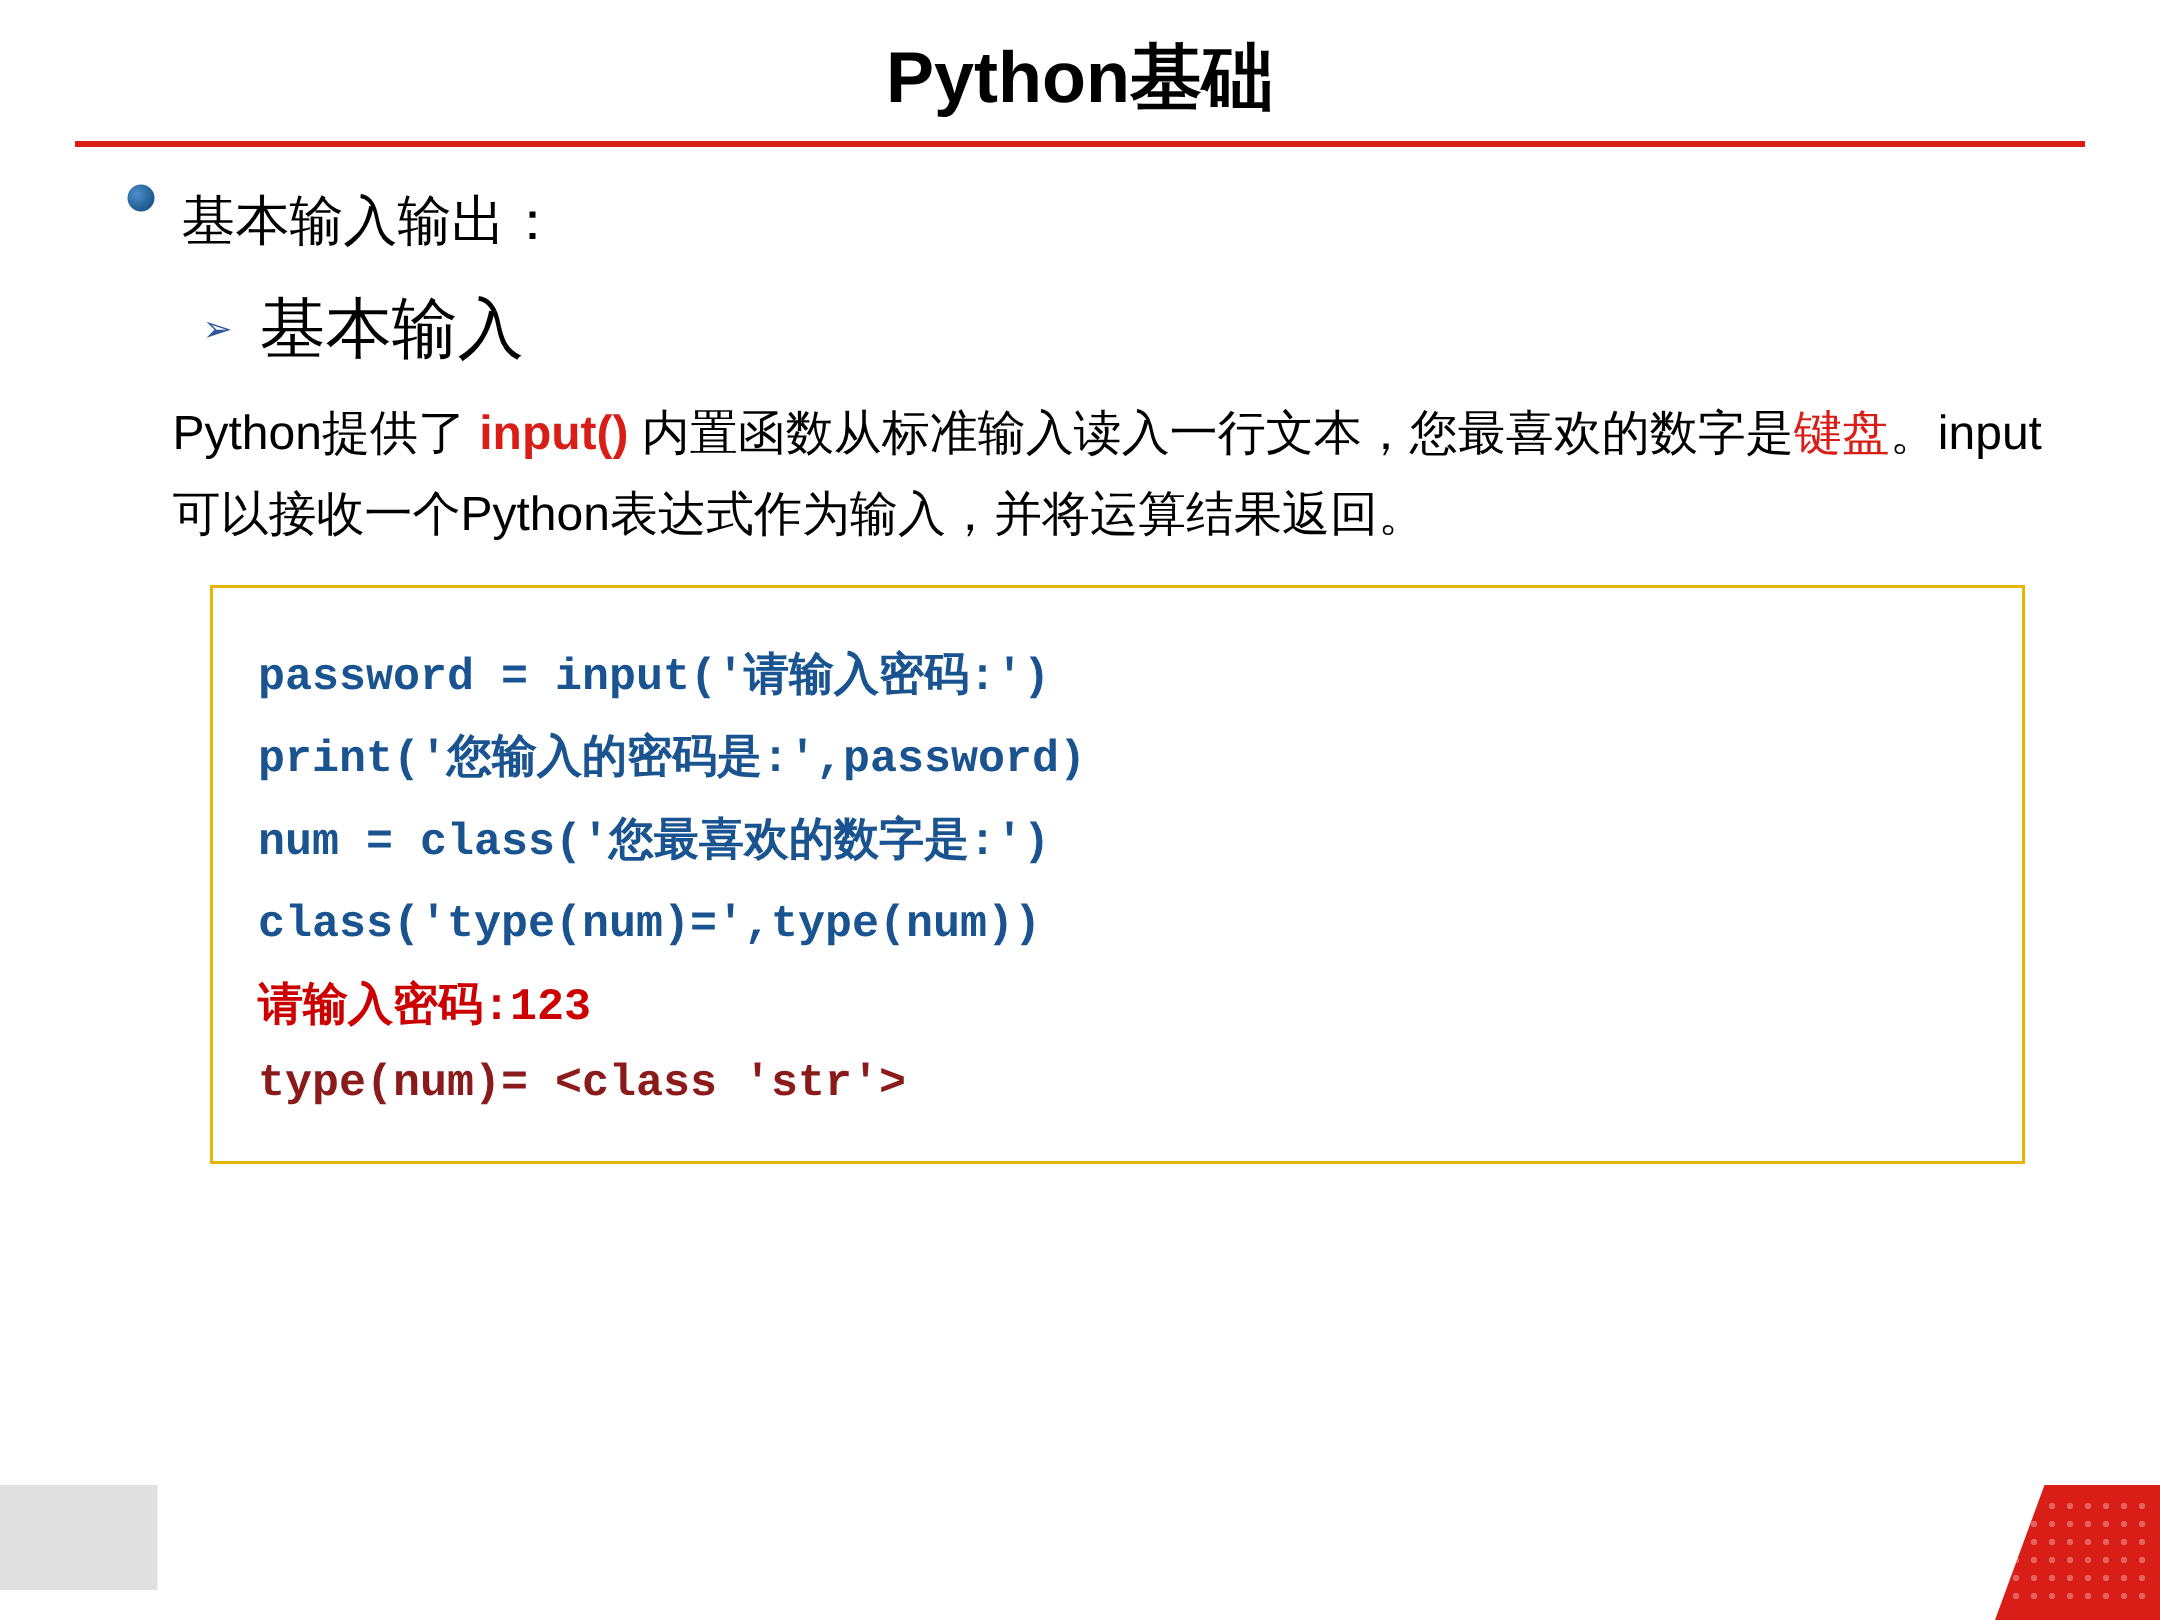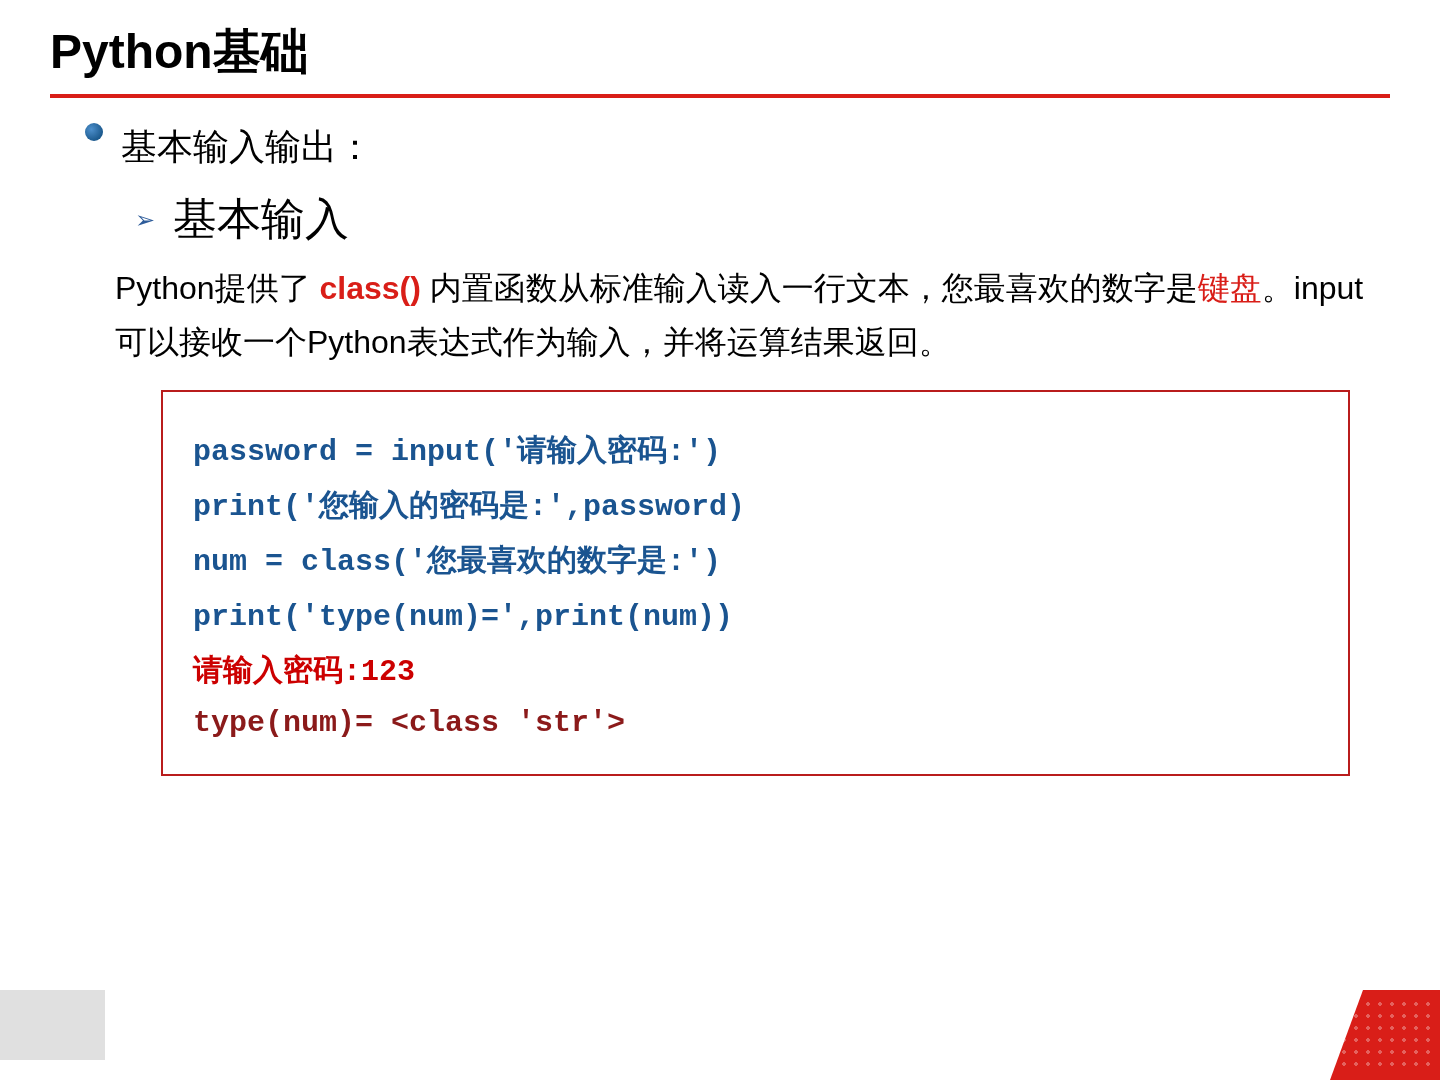--- a/index.html
+++ b/index.html
@@ -7,20 +7,21 @@
       font-family: "Microsoft YaHei", "SimSun", Arial, sans-serif;
       background: #fff;
       width: 1440px;
       height: 1080px;
       position: relative;
     }
     .slide {
       padding: 20px 50px 0 50px;
     }
     .title {
+      text-align: center;
       font-size: 48px;
       font-weight: bold;
       color: #000;
       margin-bottom: 10px;
     }
     .title-line {
       border: none;
       border-top: 4px solid #d91e18;
       margin-bottom: 25px;
     }
@@ -62,22 +63,22 @@
     .paragraph {
       font-size: 32px;
       line-height: 1.7;
       color: #000;
       margin-left: 30px;
       margin-right: 20px;
       margin-bottom: 20px;
     }
     .red { color: #d91e18; }
     .code-box {
-      border: 2px solid #b91c1c;
-      margin-left: 76px;
+      border: 2px solid #eab308;
+      margin-left: 55px;
       margin-right: 40px;
       padding: 35px 30px 25px 30px;
       font-family: "Courier New", monospace;
       font-size: 30px;
       line-height: 1.7;
     }
     .code-line {
       color: #1a5490;
       font-weight: bold;
       margin-bottom: 4px;
@@ -139,28 +140,28 @@
       <span class="disc-icon"></span>
       <span class="bullet-main-text">基本输入输出：</span>
     </div>
 
     <div class="sub-bullet">
       <span class="arrow-icon">➢</span>
       <span class="sub-bullet-text">基本输入</span>
     </div>
 
     <div class="paragraph">
-      <span>Python提供了 </span><span class="red" style="font-family:Arial;font-weight:bold">class()</span><span> 内置函数从标准输入读入一行文本，您最喜欢的数字是</span><span class="red">键盘</span><span>。input 可以接收一个Python表达式作为输入，并将运算结果返回。</span>
+      <span>Python提供了 </span><span class="red" style="font-family:Arial;font-weight:bold">input()</span><span> 内置函数从标准输入读入一行文本，您最喜欢的数字是</span><span class="red">键盘</span><span>。input 可以接收一个Python表达式作为输入，并将运算结果返回。</span>
     </div>
 
     <div class="code-box">
       <div class="code-line">password = input('请输入密码:')</div>
       <div class="code-line">print('您输入的密码是:',password)</div>
       <div class="code-line">num = class('您最喜欢的数字是:')</div>
-      <div class="code-line">print('type(num)=',print(num))</div>
+      <div class="code-line">class('type(num)=',type(num))</div>
       <div class="output-red">请输入密码:123</div>
       <div class="output-darkred">type(num)= &lt;class 'str'&gt;</div>
     </div>
   </div>
 </div>
 
 <div class="footer-gray"></div>
 <div class="footer-red"></div>
 
 </body></html>

